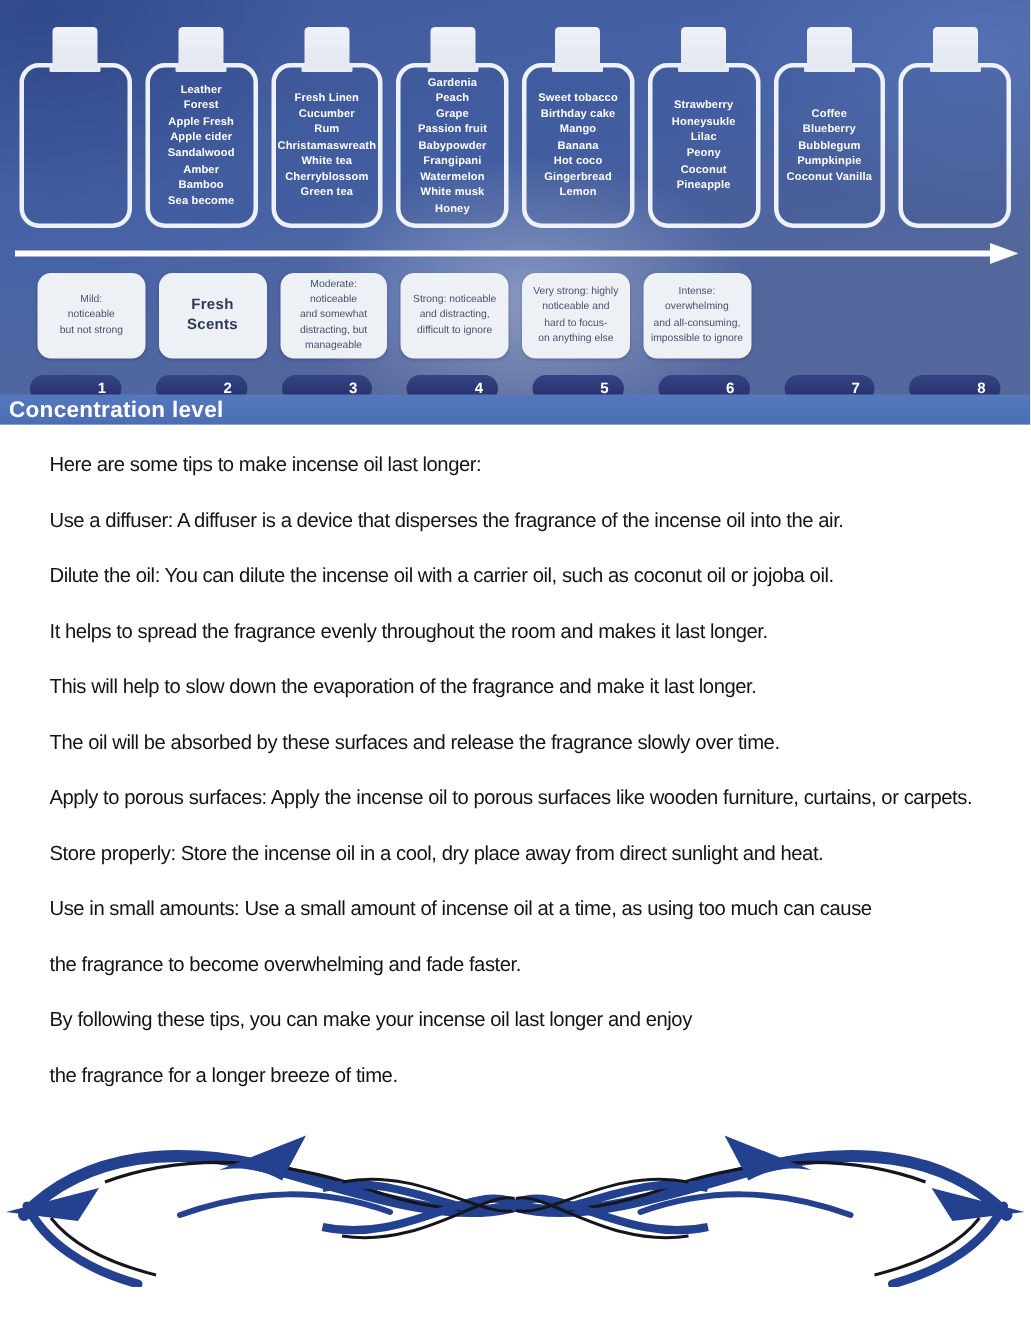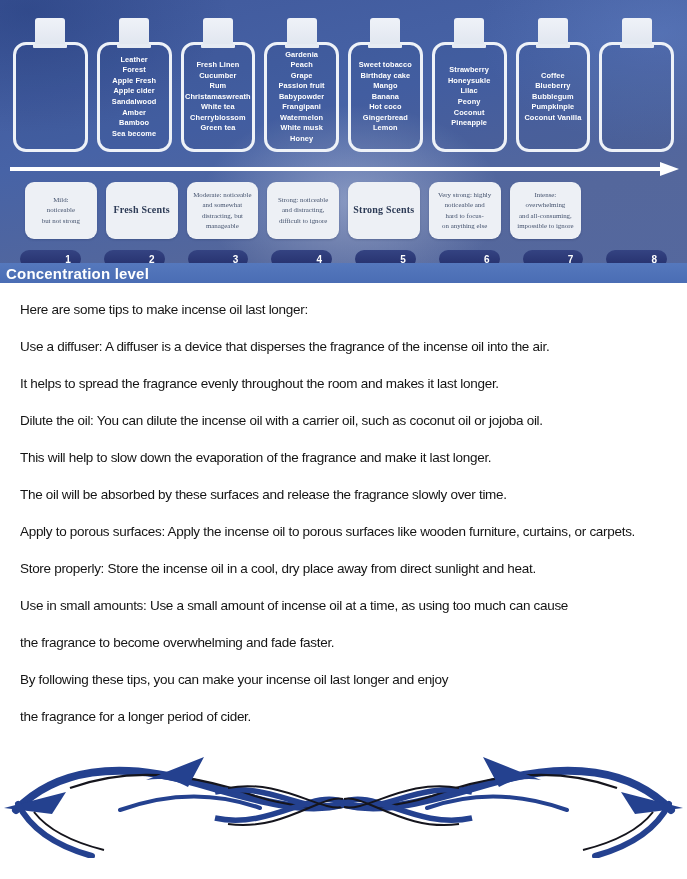--- a/index.html
+++ b/index.html
@@ -26,21 +26,21 @@
   .bottle-body{
     height:100px;border:3px solid #eef2f8;border-radius:13px;
     display:flex;align-items:center;justify-content:center;
     padding:2px 1px;position:relative;z-index:1;
     background:rgba(28,48,108,0.10);
   }
   .scent-list{text-align:center;color:#ffffff;font-size:7.4px;font-weight:bold;line-height:1.42;letter-spacing:.1px;}
   .scent-list span{display:block;}
   .arrow-row{padding:10px 8px 0;height:14px;}
   
-  .levels{display:grid;grid-template-columns:repeat(8,1fr);gap:9px;padding:6px 25px 0;font-family:Liberation Serif, serif;}
+  .levels{display:grid;grid-template-columns:repeat(8,1fr);gap:9px;padding:6px 25px 0;}
   .level-box{
     height:57px;background:#edf0f5;border-radius:9px;box-sizing:border-box;
     display:flex;align-items:center;justify-content:center;text-align:center;padding:3px 4px;
     box-shadow:0 1px 2px rgba(20,35,80,.25);
   }
   .level-box .lbl{white-space:pre-line;font-size:6.9px;line-height:1.5;color:#45536e;}
   .level-box.category .lbl{white-space:normal;font-size:10px;font-weight:bold;color:#2c3a55;letter-spacing:.2px;line-height:1.25;}
   
   .pills{display:grid;grid-template-columns:repeat(8,1fr);gap:9px;padding:11px 13px 0;}
   .pill{
@@ -50,21 +50,21 @@
     padding-right:10px;color:#ffffff;font-size:10px;font-weight:bold;
   }
   
   .axis-band{
     position:absolute;left:0;right:0;bottom:0;height:20px;
     background:linear-gradient(180deg,#5578bd 0%,#4a6db4 100%);
     color:#ffffff;font-weight:bold;font-size:15px;letter-spacing:.2px;
     display:flex;align-items:center;padding-left:6px;text-align:center;
   }
   
-  .tips{padding:19px 8px 0 20px;}
+  .tips{padding:19px 8px 0 33px;}
   .tips p{
     margin:0 0 22px;font-size:13.5px;line-height:15px;color:#141414;
     letter-spacing:-0.3px;white-space:nowrap;
   }
   
   .ornament{margin-top:2px;}
   .nv{stroke:#24418f;fill:none;}
   .nvf{fill:#24418f;stroke:none;}
   .bk{stroke:#15151d;fill:none;}
 </style>
@@ -193,23 +193,20 @@
           <span class="lbl">Moderate: noticeable
 and somewhat
 distracting, but
 manageable</span>
         </div>
       <div class="level-box">
           <span class="lbl">Strong: noticeable
 and distracting,
 difficult to ignore</span>
         </div>
-      <div class="level-box category">
-          <span class="lbl">Strong Scents</span>
-        </div>
       <div class="level-box">
           <span class="lbl">Very strong: highly
 noticeable and
 hard to focus-
 on anything else</span>
         </div>
       <div class="level-box">
           <span class="lbl">Intense:
 overwhelming
 and all-consuming,
@@ -245,30 +242,30 @@
     </div>
 
     <div class="axis-band">
       <span>Concentration level</span>
     </div>
   </section>
 
   <section class="tips">
     <p>Here are some tips to make incense oil last longer:</p>
     <p>Use a diffuser: A diffuser is a device that disperses the fragrance of the incense oil into the air.</p>
+    <p>Dilute the oil: You can dilute the incense oil with a carrier oil, such as coconut oil or jojoba oil.</p>
     <p>It helps to spread the fragrance evenly throughout the room and makes it last longer.</p>
-    <p>Dilute the oil: You can dilute the incense oil with a carrier oil, such as coconut oil or jojoba oil.</p>
     <p>This will help to slow down the evaporation of the fragrance and make it last longer.</p>
     <p>The oil will be absorbed by these surfaces and release the fragrance slowly over time.</p>
     <p>Apply to porous surfaces: Apply the incense oil to porous surfaces like wooden furniture, curtains, or carpets.</p>
     <p>Store properly: Store the incense oil in a cool, dry place away from direct sunlight and heat.</p>
     <p>Use in small amounts: Use a small amount of incense oil at a time, as using too much can cause</p>
     <p>the fragrance to become overwhelming and fade faster.</p>
     <p>By following these tips, you can make your incense oil last longer and enjoy</p>
-    <p>the fragrance for a longer period of cider.</p>
+    <p>the fragrance for a longer breeze of time.</p>
   </section>
 
   <div class="ornament">
     <svg width="687" height="112" viewBox="0 0 687 112">
       <defs>
         <g id="half">
           <path class="nv" d="M16 64 C55 24 118 13 200 38 C258 55 305 68 343 58" stroke-width="8" stroke-linecap="round"></path>
           <path class="bk" d="M70 42 C130 20 195 28 255 50 C290 61 322 63 343 60" stroke-width="2.2"></path>
           <path class="nvf" d="M146 34 L204 11 L188 41 C172 32 158 32 146 34 Z"></path>
           <path class="nvf" d="M4 62 L66 46 L52 68 Z"></path>

